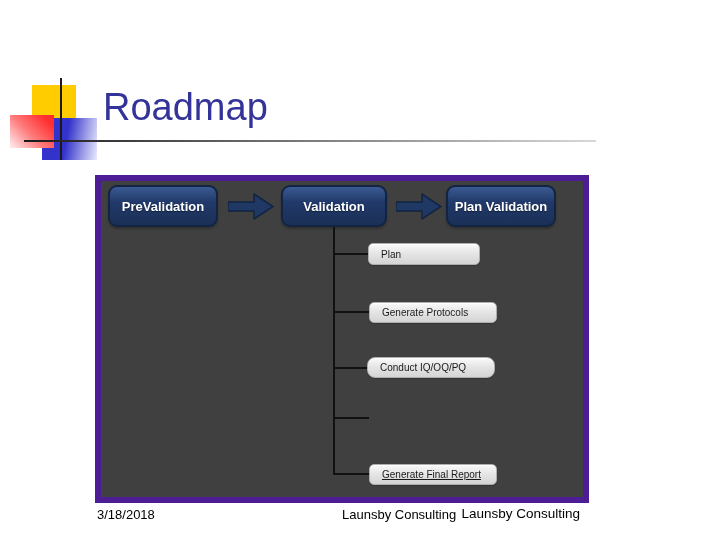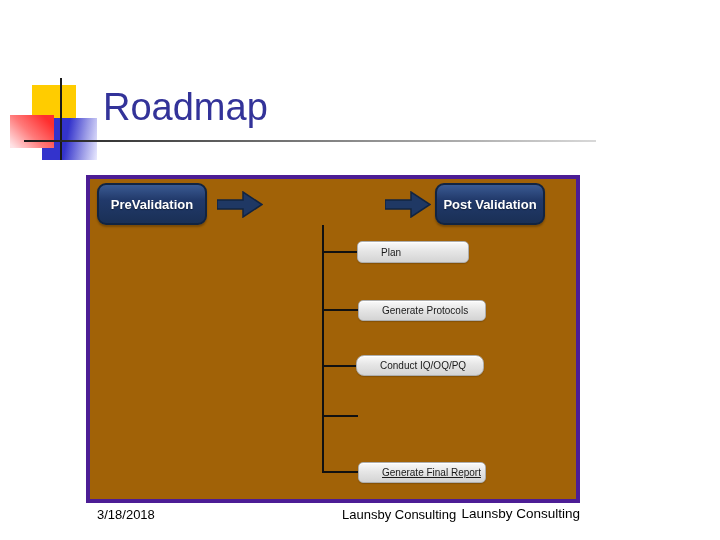--- a/index.html
+++ b/index.html
@@ -30,23 +30,23 @@
     z-index: 4; }
 
   .title {
     position: absolute; left: 103px; top: 86px;
     font-size: 38px; line-height: 42px; font-weight: 400;
     color: #333399; letter-spacing: 0px; z-index: 5;
   }
 
   
   .diagram {
-    position: absolute; left: 86px; top: 175px;
+    position: absolute; left: 95px; top: 175px;
     width: 494px; height: 328px;
-    border: 4px solid #4c1d95; background: #a16207;
+    border: 6px solid #4c1d95; background: #404040;
   }
 
   .stage {
     position: absolute; top: 4px; height: 42px;
     background: linear-gradient(180deg, #3a5a92 0%, #21396a 40%, #1a3056 100%);
     border: 2px solid #122441; border-radius: 9px;
     color: #ffffff; font-size: 13px; font-weight: bold;
     display: flex; align-items: center; justify-content: center;
     text-shadow: 0 1px 1px rgba(0,0,0,0.45);
     box-shadow: 0 2px 2px rgba(0,0,0,0.25);
@@ -68,21 +68,21 @@
   .branch-3 { top: 236px; }
   .branch-4 { top: 292px; }
 
   .step {
     position: absolute; height: 21px;
     background: linear-gradient(180deg, #fafafa 0%, #e6e6e6 45%, #d4d4d4 100%);
     border: 1px solid #aeaeae; border-radius: 5px;
     box-shadow: inset 0 1px 0 #ffffff, 0 1px 1px rgba(0,0,0,0.18);
     color: #1a1a1a; font-size: 10px;
     display: flex; align-items: center;
-    padding-left: 23px; white-space: nowrap;
+    padding-left: 12px; white-space: nowrap;
   }
   .step-0 { left: 267px; top: 62px;  width: 112px; height: 22px; }
   .step-1 { left: 268px; top: 121px; width: 128px; }
   .step-2 { left: 266px; top: 176px; width: 128px; border-radius: 8px; }
   .step-3 { left: 266px; top: 227px; width: 214px; }
   .step-4 { left: 268px; top: 283px; width: 128px; text-decoration: underline; }
 
   
   .footer-text { position: absolute; top: 507px; font-size: 13px; color: #000000; }
   .footer-date   { left: 97px; }
@@ -100,22 +100,25 @@
   <div class="vline"></div>
   <div class="hline"></div>
 
   <div class="title">Roadmap</div>
 
   <div class="diagram">
 
     <div class="stage stage-pre">
       <span>PreValidation</span>
     </div>
+    <div class="stage stage-val">
+      <span>Validation</span>
+    </div>
     <div class="stage stage-post">
-      <span>Post Validation</span>
+      <span>Plan Validation</span>
     </div>
 
     <svg class="flow-arrow arrow-1" viewBox="0 0 46 27">
       <polygon points="0,9 26,9 26,1 45,13.5 26,26 26,18 0,18" fill="#1F3864" stroke="#122441" stroke-width="1.5"></polygon>
     </svg>
     <svg class="flow-arrow arrow-2" viewBox="0 0 46 27">
       <polygon points="0,9 26,9 26,1 45,13.5 26,26 26,18 0,18" fill="#1F3864" stroke="#122441" stroke-width="1.5"></polygon>
     </svg>
 
     <div class="conn conn-vert"></div>

